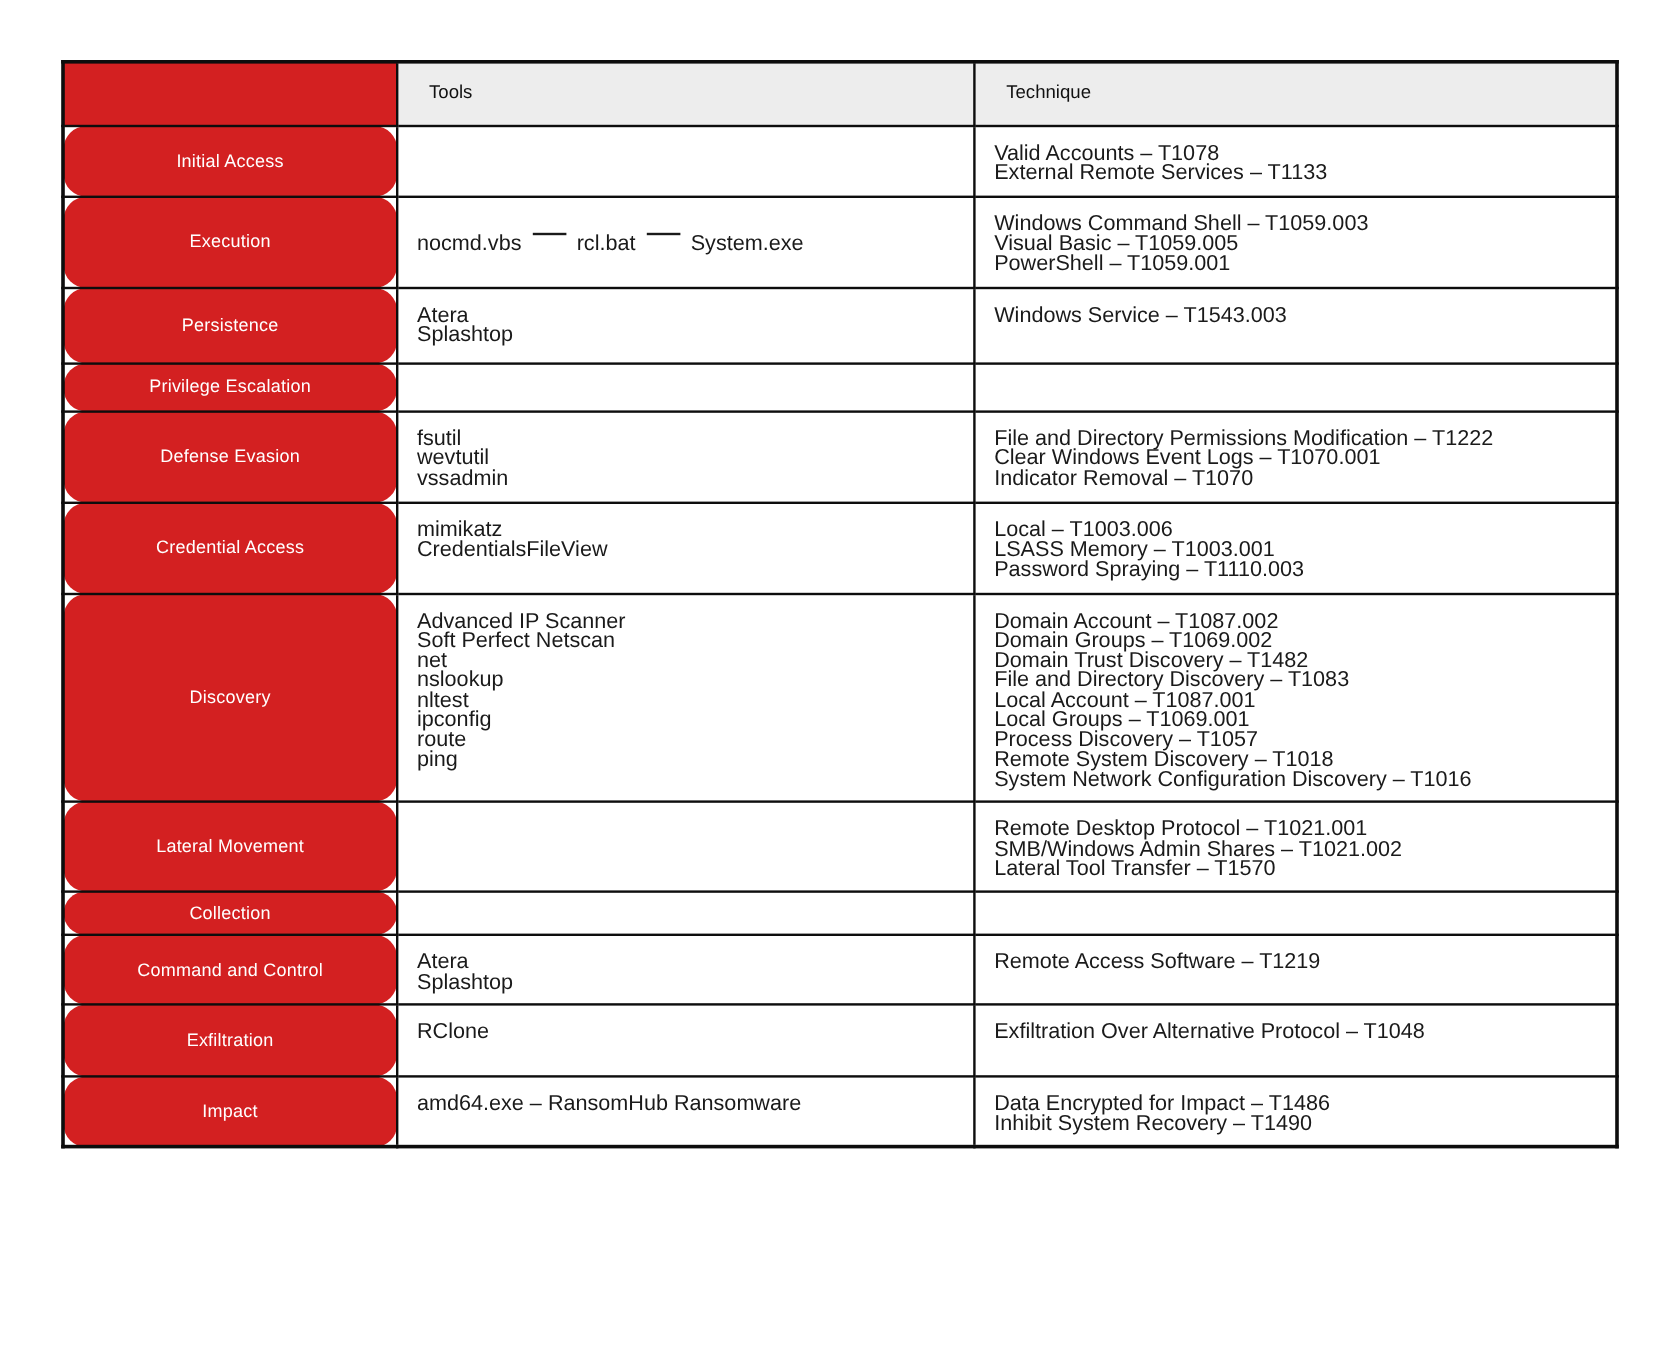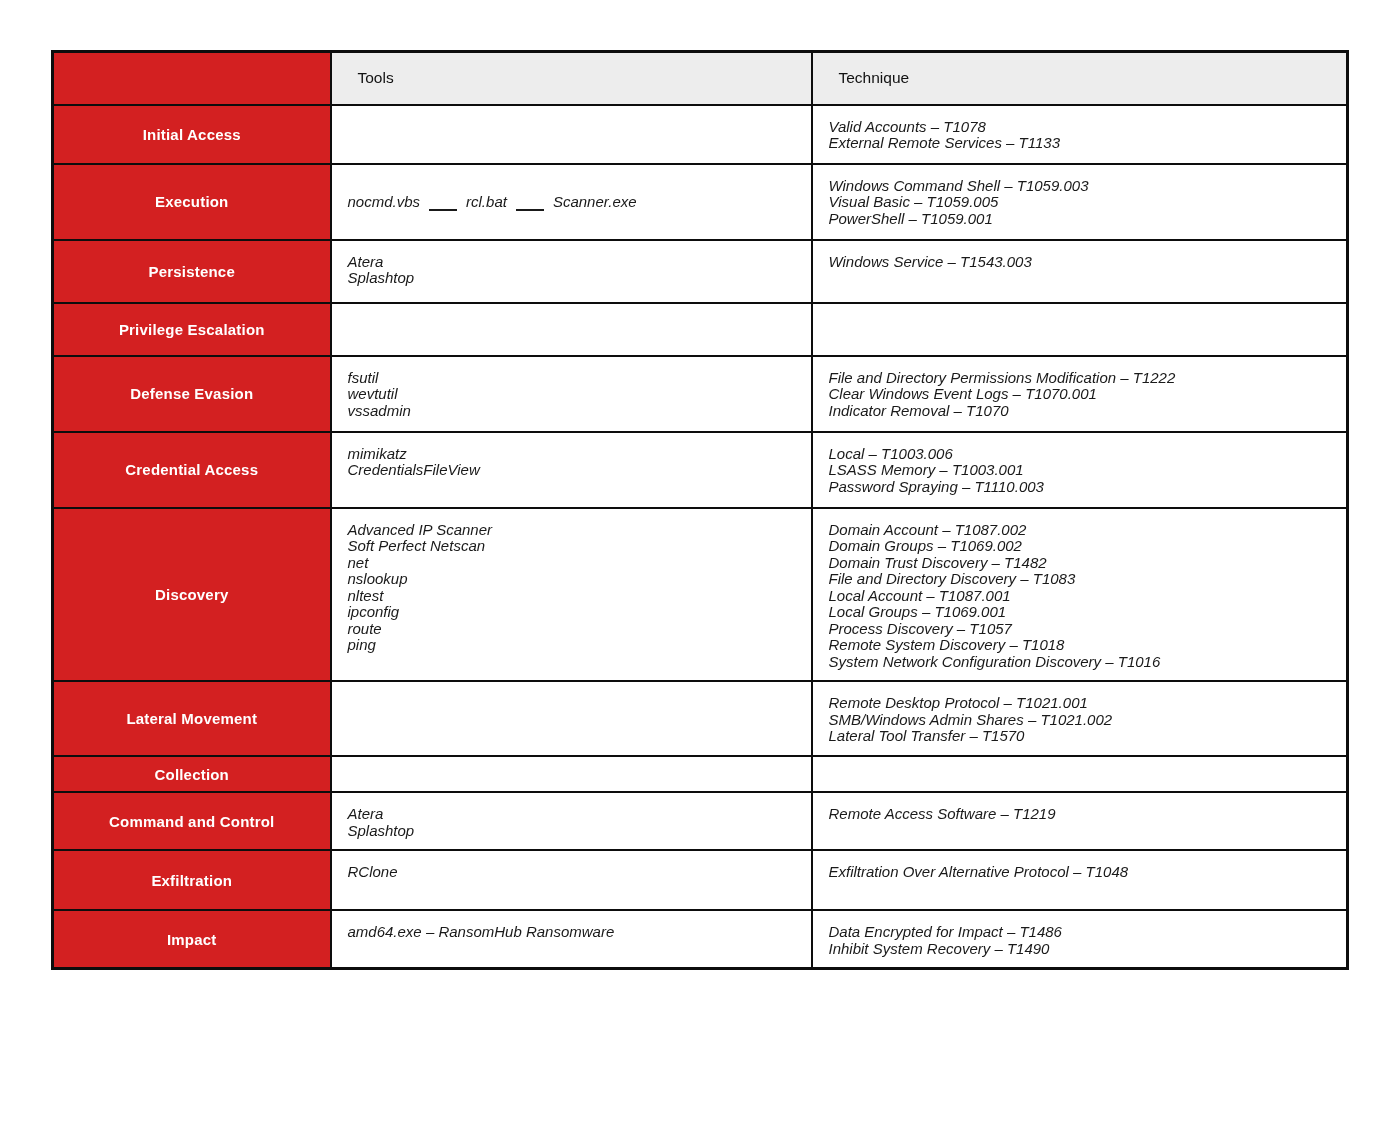--- a/index.html
+++ b/index.html
@@ -43,49 +43,49 @@
     font-weight:400;
     text-align:left;
     padding:0 0 0 26px;
     vertical-align:middle;
   }
   
   .tactic{
     background:var(--tactic-cell);
     color:#ffffff;
     font-size:15px;
-    font-weight:700;
+    font-weight:400;
     text-align:center;
     vertical-align:middle;
     letter-spacing:.2px;
+    border-radius:19px;
   }
   .cell{
     background:#ffffff;
     color:var(--body-text);
-    font-size:15px;
+    font-size:18px;
     line-height:16.5px;
     vertical-align:top;
     padding:13px 12px 10px 16px;
     white-space:pre-line;
-    font-style:italic;
   }
   tbody tr:nth-child(1){height:59px;}
   tbody tr:nth-child(2){height:76px;}
   tbody tr:nth-child(3){height:63px;}
-  tbody tr:nth-child(4){height:53px;}
+  tbody tr:nth-child(4){height:40px;}
   tbody tr:nth-child(5){height:76px;}
   tbody tr:nth-child(6){height:76px;}
   tbody tr:nth-child(7){height:171px;}
   tbody tr:nth-child(8){height:75px;}
   tbody tr:nth-child(9){height:36px;}
   tbody tr:nth-child(10){height:58px;}
   tbody tr:nth-child(11){height:60px;}
   tbody tr:nth-child(12){height:58px;}
   
-  .chain{display:flex;align-items:flex-end;gap:9px;white-space:nowrap;}
+  .chain{display:flex;align-items:flex-start;gap:9px;white-space:nowrap;}
   .connector{
     display:inline-block;
     width:28px;height:0;
     border-top:2px solid var(--body-text);
   }
 </style>
 </head>
 <body>
 
 <div class="table-wrap">
@@ -110,21 +110,21 @@
 External Remote Services – T1133</td>
       </tr>
       <tr>
         <td class="tactic">Execution</td>
         <td class="cell">
           <span class="chain">
             <span>nocmd.vbs</span>
             <span class="connector"></span>
             <span>rcl.bat</span>
             <span class="connector"></span>
-            <span>Scanner.exe</span>
+            <span>System.exe</span>
           </span>
         </td>
         <td class="cell">Windows Command Shell – T1059.003
 Visual Basic – T1059.005
 PowerShell – T1059.001</td>
       </tr>
       <tr>
         <td class="tactic">Persistence</td>
         <td class="cell">Atera
 Splashtop</td>

